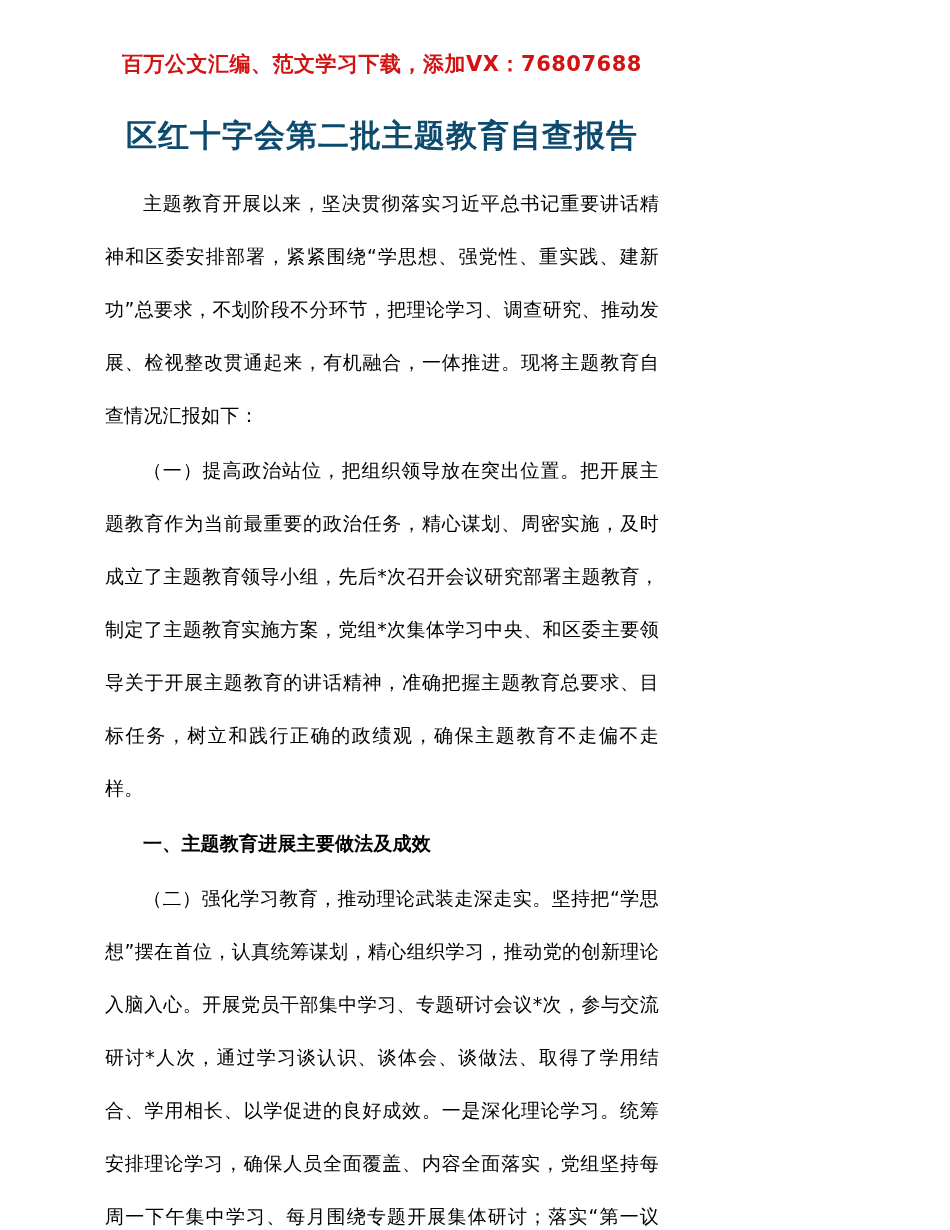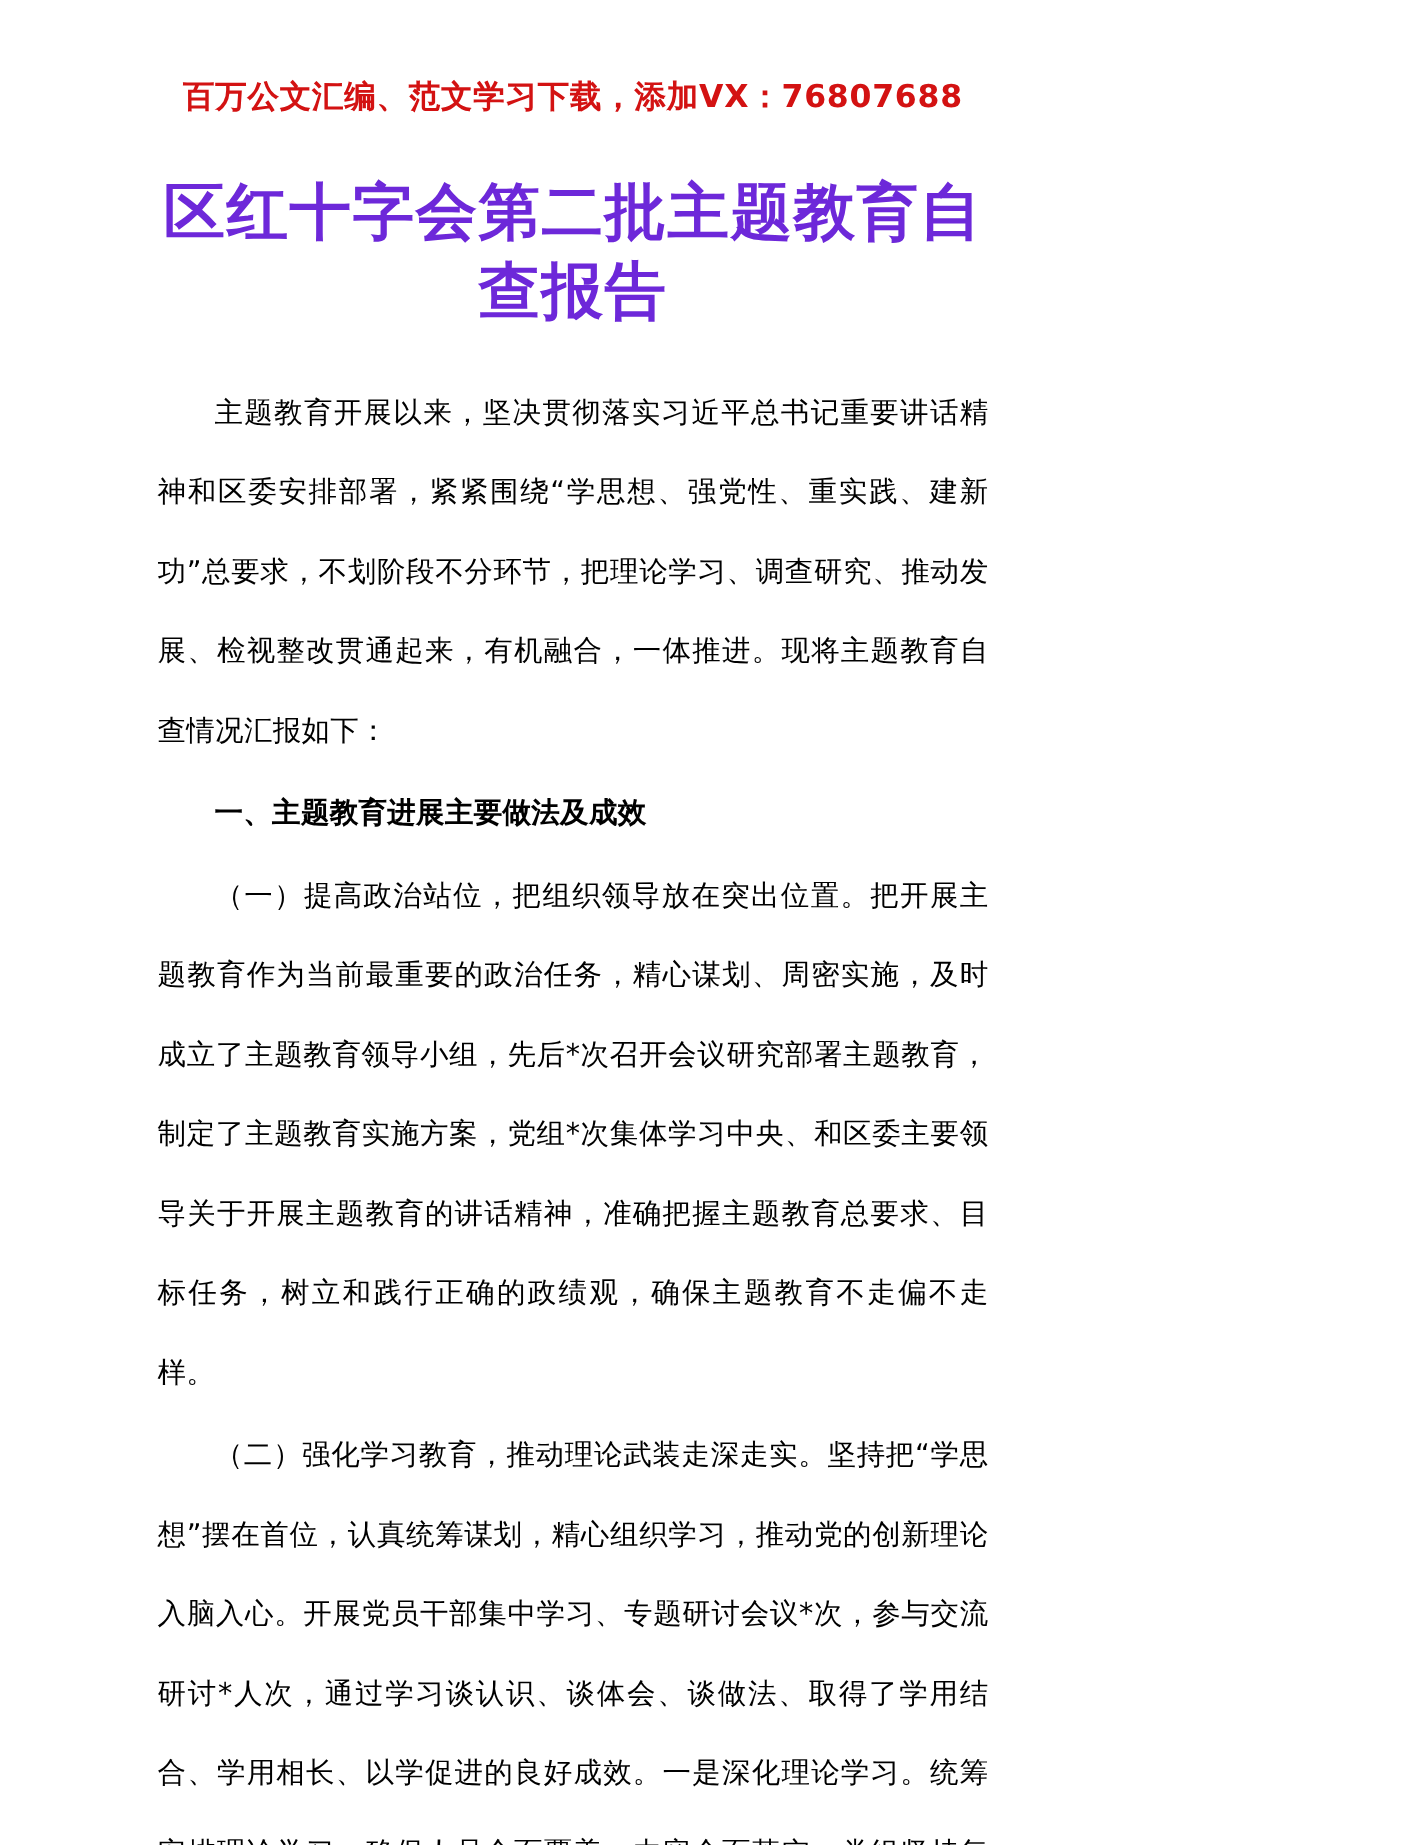--- a/index.html
+++ b/index.html
@@ -25,23 +25,23 @@
     color: #d31212;
     font-size: 21px;
     font-weight: bold;
     letter-spacing: 0.5px;
     padding-top: 52px;
     line-height: 1.2;
     white-space: nowrap;
   }
   .doc-title {
     text-align: center;
-    font-size: 41px;
+    font-size: 31px;
     font-weight: bold;
-    color: #6d28d9;
+    color: #0c4a6e;
     margin-top: 38px;
     letter-spacing: 1px;
     line-height: 1.3;
   }
   .body-text {
     margin-top: 22px;
   }
   p.para {
     margin: 0 0 2px 0;
     font-size: 19px;
@@ -60,18 +60,18 @@
 <body>
 
 <div class="page">
 
   <div class="watermark">百万公文汇编、范文学习下载，添加VX：76807688</div>
 
   <h1 class="doc-title">区红十字会第二批主题教育自查报告</h1>
 
   <div class="body-text">
     <p class="para">主题教育开展以来，坚决贯彻落实习近平总书记重要讲话精神和区委安排部署，紧紧围绕“学思想、强党性、重实践、建新功”总要求，不划阶段不分环节，把理论学习、调查研究、推动发展、检视整改贯通起来，有机融合，一体推进。现将主题教育自查情况汇报如下：</p>
+    <p class="para">（一）提高政治站位，把组织领导放在突出位置。把开展主题教育作为当前最重要的政治任务，精心谋划、周密实施，及时成立了主题教育领导小组，先后*次召开会议研究部署主题教育，制定了主题教育实施方案，党组*次集体学习中央、和区委主要领导关于开展主题教育的讲话精神，准确把握主题教育总要求、目标任务，树立和践行正确的政绩观，确保主题教育不走偏不走样。</p>
     <p class="para heading">一、主题教育进展主要做法及成效</p>
-    <p class="para">（一）提高政治站位，把组织领导放在突出位置。把开展主题教育作为当前最重要的政治任务，精心谋划、周密实施，及时成立了主题教育领导小组，先后*次召开会议研究部署主题教育，制定了主题教育实施方案，党组*次集体学习中央、和区委主要领导关于开展主题教育的讲话精神，准确把握主题教育总要求、目标任务，树立和践行正确的政绩观，确保主题教育不走偏不走样。</p>
     <p class="para">（二）强化学习教育，推动理论武装走深走实。坚持把“学思想”摆在首位，认真统筹谋划，精心组织学习，推动党的创新理论入脑入心。开展党员干部集中学习、专题研讨会议*次，参与交流研讨*人次，通过学习谈认识、谈体会、谈做法、取得了学用结合、学用相长、以学促进的良好成效。一是深化理论学习。统筹安排理论学习，确保人员全面覆盖、内容全面落实，党组坚持每周一下午集中学习、每月围绕专题开展集体研讨；落实“第一议题”制度，及时跟进学习习近平总书</p>
   </div>
 
 </div>
 
 </body></html>

